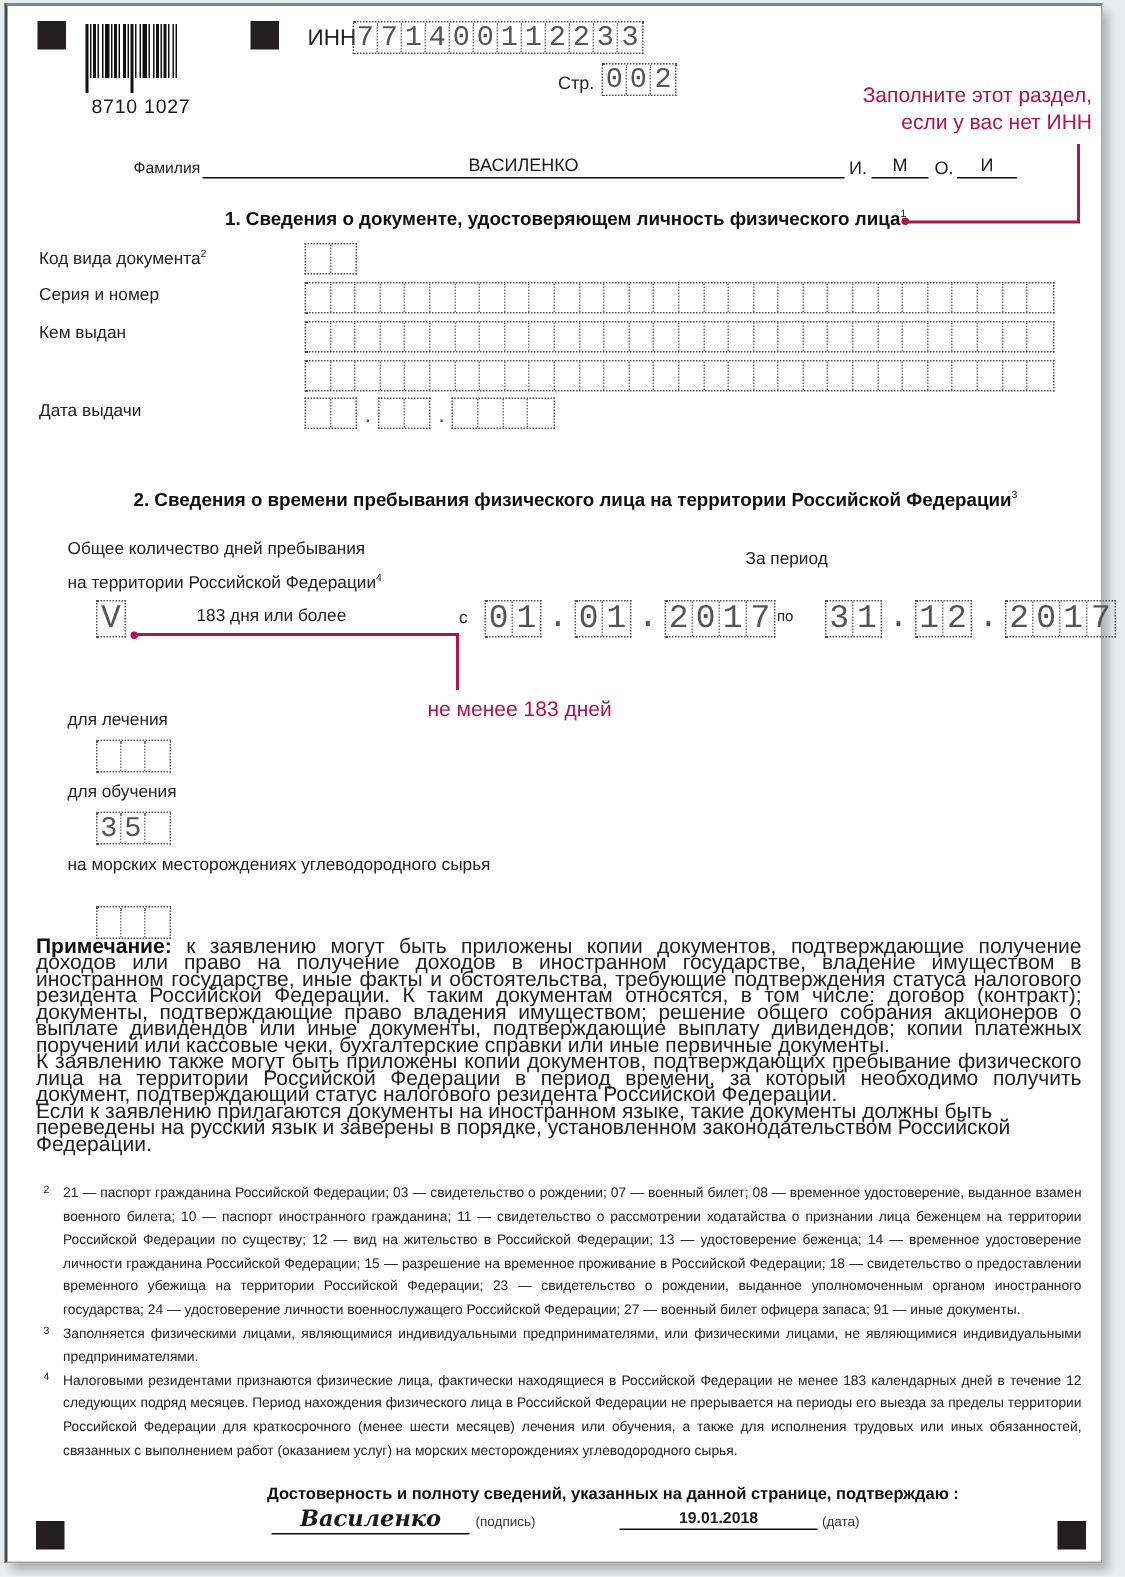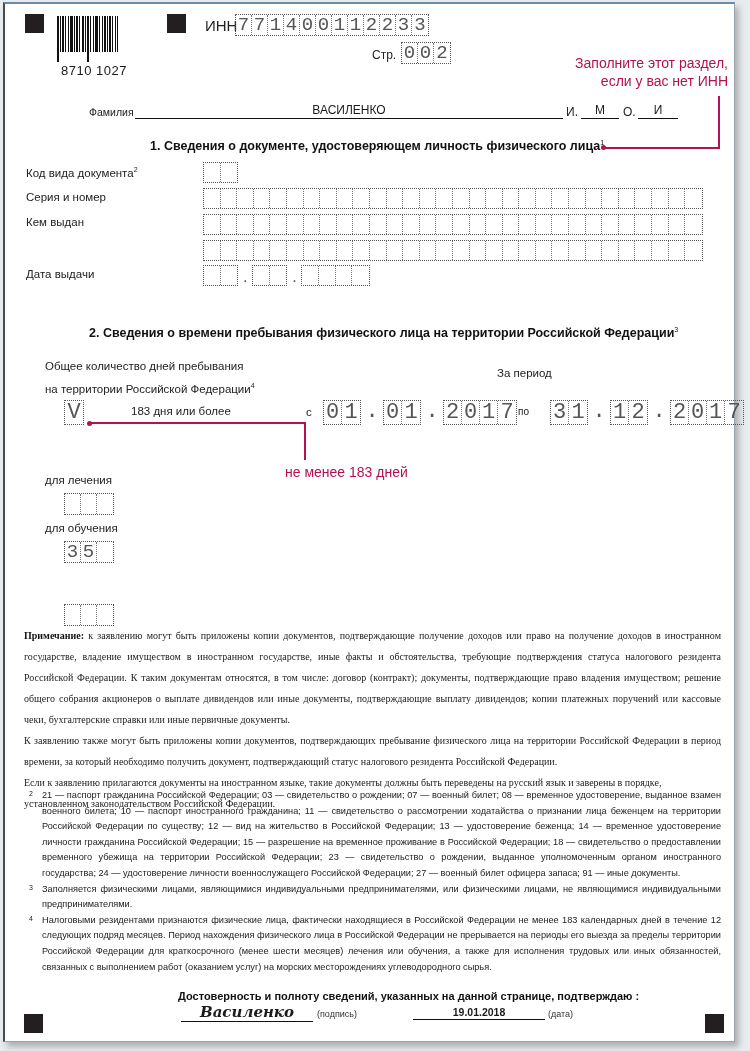--- a/index.html
+++ b/index.html
@@ -38,21 +38,21 @@
   .lbl sup { font-size: 7px; }
   .hdr { font-weight: bold; font-size: 12.5px; color: #111; }
   .hdr sup { font-size: 7px; font-weight: normal; }
 
   .ann { color: #b2124f; font-size: 14px; line-height: 18px; font-weight: 500; }
   .ann-line { position: absolute; background: #b2124f; }
   .ann-dot { position: absolute; width: 5px; height: 5px; border-radius: 50%; background: #b2124f; }
 
   .uline { position: absolute; border-bottom: 1px solid #111; font-size: 12px; text-align: center; line-height: 15px; }
 
-  .note { font-size: 10px; line-height: 21px; color: #222; text-align: justify; font-family: Liberation Serif, serif; }
+  .note { font-size: 14px; line-height: 11px; color: #222; text-align: justify; }
   .note b { color: #111; }
   .fn { font-size: 9.2px; line-height: 15.6px; color: #222; text-align: justify; }
   .fn-row { display: flex; }
   .fn-num { width: 13px; flex: none; font-size: 7px; line-height: 12px; }
   .fn-text { flex: 1; }
 
   .sig { font-family: "DejaVu Serif", serif; font-style: italic; font-weight: bold; font-size: 15px; }
   .small-cap { font-size: 9px; color: #333; }
 </style>
 </head>
@@ -377,20 +377,21 @@
   <div class="abs lbl" style="left:40px; top:518px;">для обучения</div>
   <div class="abs" style="left:59px; top:537px;">
     <div class="cells">
         <div class="cell">3</div>
         <div class="cell">5</div>
         <div class="cell"></div>
       </div>
   </div>
 
   <div class="abs lbl" style="left:40px; top:565px; line-height:16px;">
+    <div>на морских месторождениях углеводородного сырья</div>
   </div>
   <div class="abs" style="left:59px; top:600px;">
     <div class="cells">
         <div class="cell"></div>
         <div class="cell"></div>
         <div class="cell"></div>
       </div>
   </div>
 
   <div class="abs note" style="left:19px; top:621px; width:697px;">

